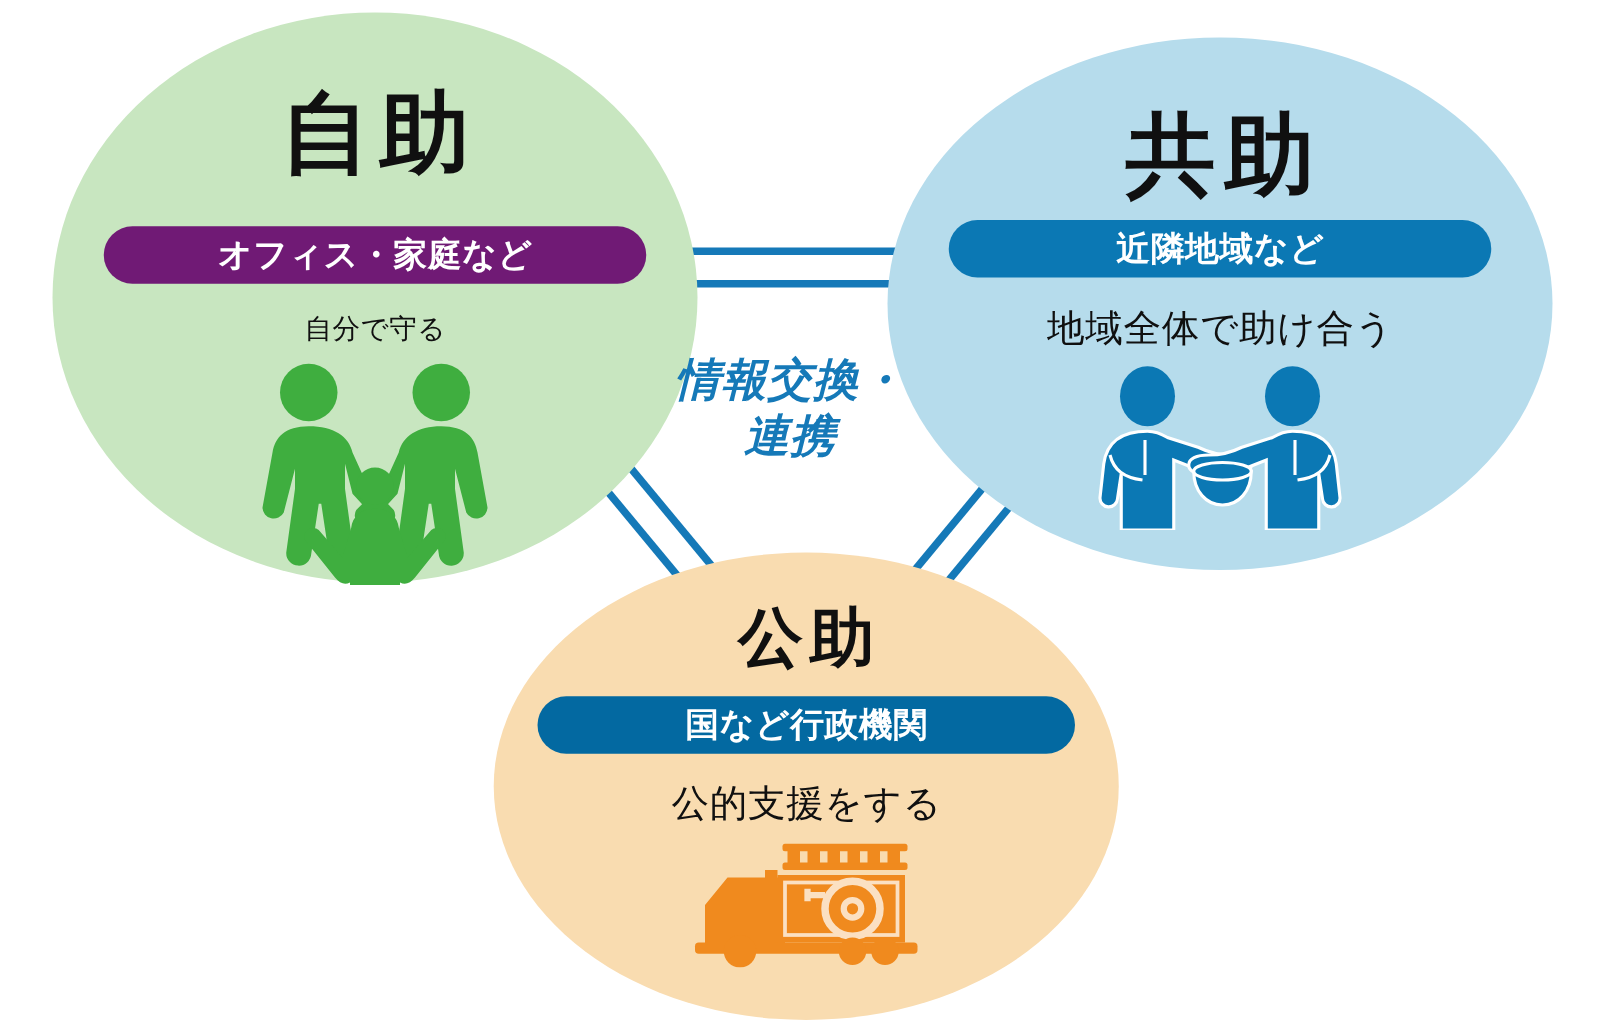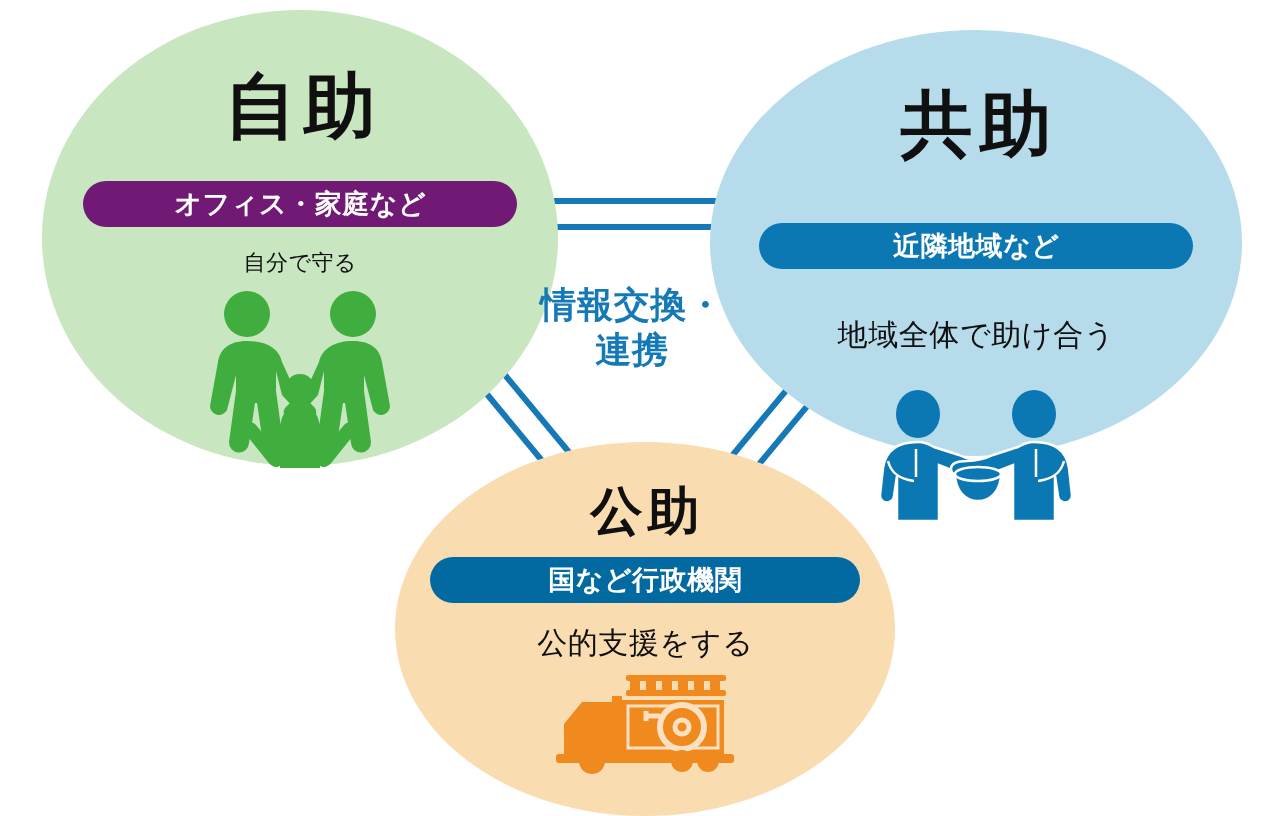--- a/index.html
+++ b/index.html
@@ -80,28 +80,27 @@
     font-size: 22px;
     margin-top: 21px;
   }
   #node-self .node-icon { margin-top: 10px; }
 
   
   #node-mutual {
     left: 712px;
     top: 88px;
     width: 528px;
-    gap: 25px;
   }
   #node-mutual .node-title { font-size: 72px; }
   #node-mutual .node-pill {
     width: 434px;
     height: 46px;
     font-size: 27px;
-    margin-top: 38px;
+    margin-top: 16px;
     background: #0B78B4;
   }
   #node-mutual .node-desc {
     font-size: 30px;
     margin-top: 21px;
   }
   #node-mutual .node-icon { margin-top: 8px; }
 
   
   #node-public {
@@ -129,20 +128,21 @@
     left: 512px;
     top: 282px;
     width: 240px;
     text-align: center;
     color: #1579B8;
     font-weight: 700;
     font-size: 36px;
     line-height: 1.26;
     letter-spacing: 0.02em;
     white-space: pre-line;
+    font-style: italic;
   }
 </style>
 </head>
 <body>
 
 <div id="stage">
 
   <svg class="layer" viewBox="0 0 1280 816">
 
     <g stroke="#1579B8" stroke-width="6" stroke-linecap="butt">

